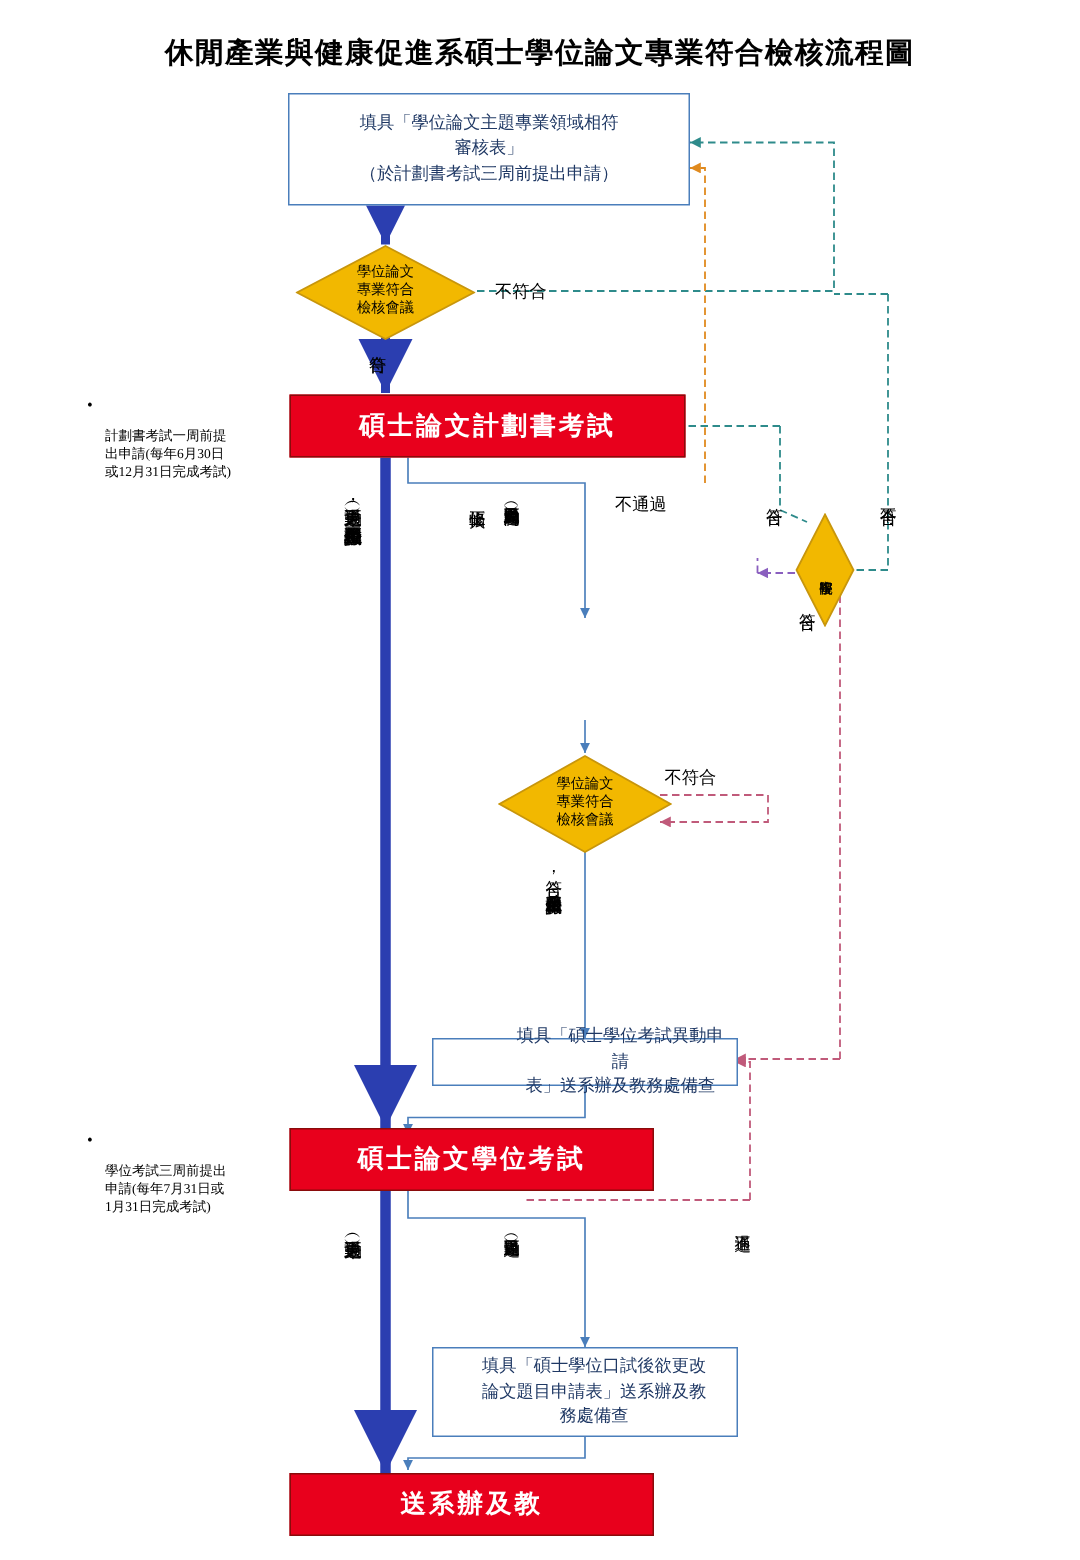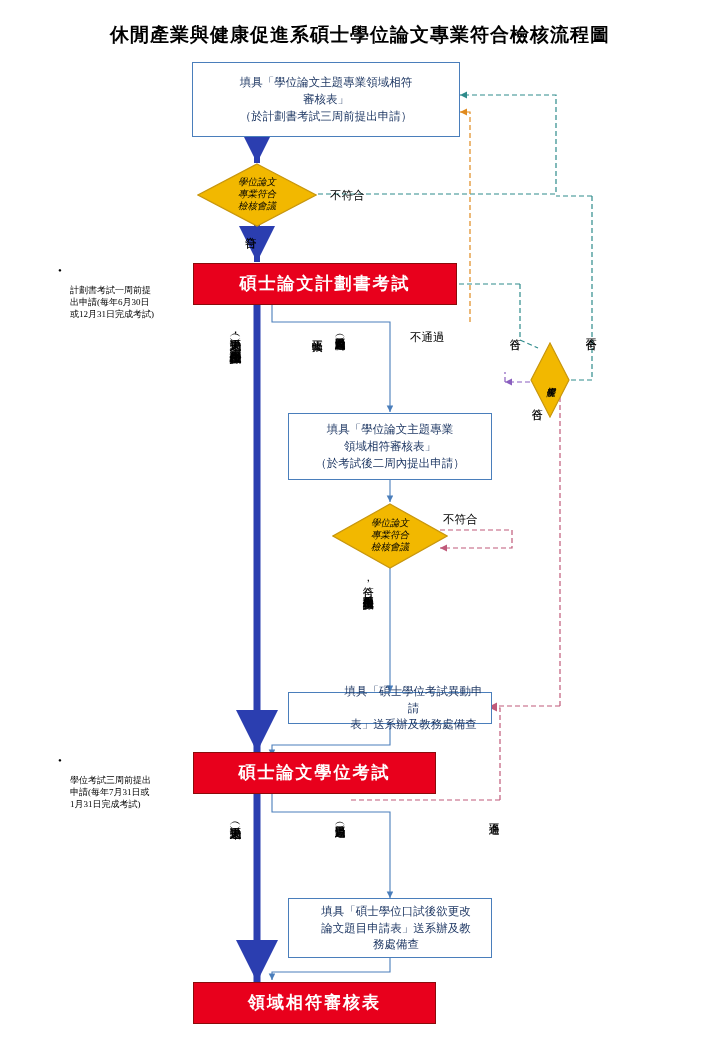--- a/index.html
+++ b/index.html
@@ -75,21 +75,20 @@
     width: 100%;
     height: 100%;
     display: flex;
     align-items: center;
     justify-content: center;
     text-align: center;
     font-size: 9.5px;
     line-height: 1.25;
     color: #000000;
     font-family: "Liberation Serif", serif;
-    font-style: italic;
   }
   .vlabel {
     position: absolute;
     font-size: 11.5px;
     line-height: 1.2;
     font-family: "Liberation Serif", serif;
     writing-mode: vertical-rl;
     text-orientation: upright;
     white-space: nowrap;
   }
@@ -239,25 +238,20 @@
   <div class="diamond-wrap" style="left:530px; top:342px; width:40px; height:76px;">
     <svg class="diamond" viewBox="0 0 40 76">
       <polygon points="20,1 39,38 20,75 1,38" fill="#f2b800" stroke="#c8960c" stroke-width="1.2"></polygon>
     </svg>
     <div class="diamond-label" style="writing-mode:vertical-rl; text-orientation:upright; font-size:9px;">
       <span>學院複審</span>
     </div>
   </div>
   <div class="vlabel" style="left:530px; top:400px; font-size:11px;">符合</div>
 
-  <div class="box box-blue" style="left:288px; top:413px; width:204px; height:67px;">
-    <span style="white-space:pre-line;">填具「學位論文主題專業
-領域相符審核表」
-（於考試後二周內提出申請）</span>
-  </div>
 
   <div class="diamond-wrap" style="left:332px; top:503px; width:116px; height:66px;">
     <svg class="diamond" viewBox="0 0 116 66">
       <polygon points="58,1 115,33 58,65 1,33" fill="#f2b800" stroke="#c8960c" stroke-width="1.2"></polygon>
     </svg>
     <div class="diamond-label" style="white-space:pre-line;">學位論文
 專業符合
 檢核會議</div>
   </div>
 
@@ -287,16 +281,16 @@
 
   <div class="vlabel" style="left:487px; top:815px; font-size:11px;">不通過</div>
 
   <div class="box box-blue" style="left:288px; top:898px; width:204px; height:60px;">
     <span style="white-space:pre-line;margin-left:12px;">填具「碩士學位口試後欲更改
 論文題目申請表」送系辦及教
 務處備查</span>
   </div>
 
   <div class="box box-red" style="left:193px; top:982px; width:243px; height:42px;">
-    <span>領域相符審核表</span>
+    <span>送系辦及教</span>
   </div>
 
 </div>
 
 </body></html>

